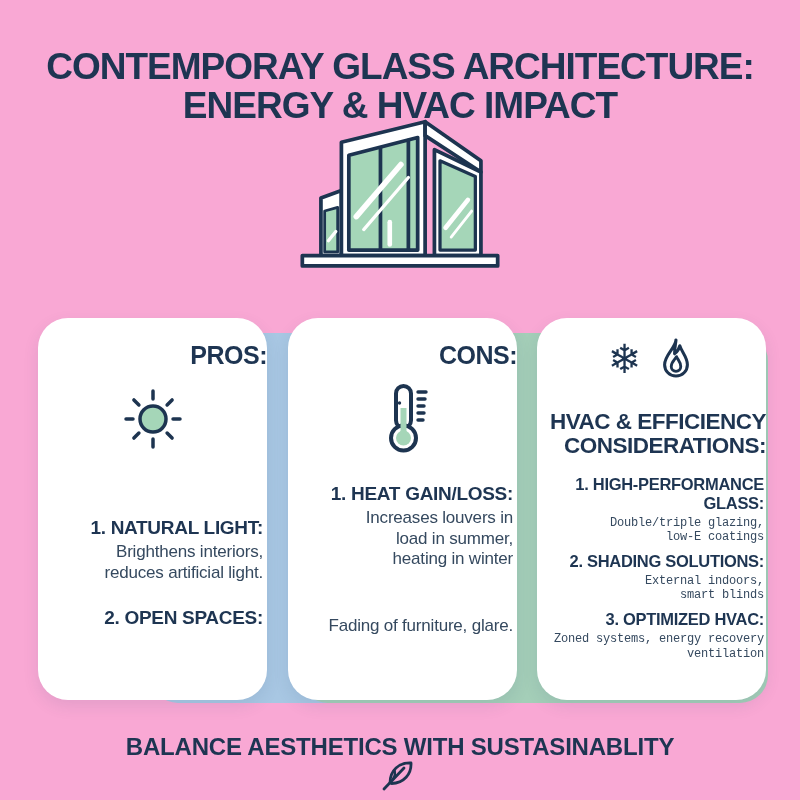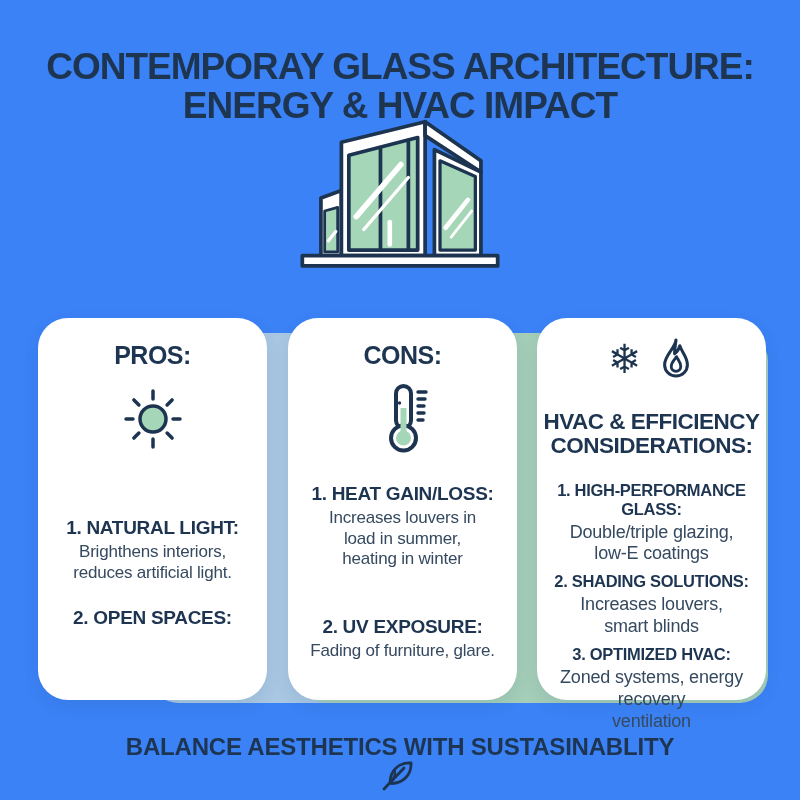--- a/index.html
+++ b/index.html
@@ -1,19 +1,19 @@
 <!DOCTYPE html>
 <html><head>
 <meta charset="utf-8">
 <style>
   html,body{margin:0;padding:0;}
   .poster{
     position:relative;
     width:800px;height:800px;
-    background:#3b82f6;
+    background:#f9a8d4;
     overflow:hidden;
     font-family:"Liberation Sans", sans-serif;
     color:#1d3450;
   }
   .title{
     position:absolute;top:22px;left:0;width:800px;
     text-align:center;
     font-size:37px;font-weight:bold;line-height:39px;
     letter-spacing:-1px;
     color:#1e3552;
@@ -24,53 +24,53 @@
   }
   
   .panel{position:absolute;top:333px;height:370px;border-radius:28px;z-index:1;}
   .panel-blue{left:150px;width:350px;background:#a8c7e3;}
   .panel-green{left:300px;width:468px;background:#a4ceb8;}
   
   .card{
     position:absolute;top:318px;width:229px;height:382px;
     background:#ffffff;border-radius:30px;z-index:2;
     box-shadow:0 6px 16px rgba(40,70,110,0.10);
-    text-align:center;
+    text-align:right;
   }
   .card1{left:38px;} .card2{left:288px;} .card3{left:537px;}
   .card-heading{
     margin-top:24px;
     font-size:25px;font-weight:bold;letter-spacing:-0.5px;
     color:#1e3552;line-height:1.08;white-space:pre-line;
   }
   .card3 .card-heading{margin-top:28px;font-size:22.5px;}
   .card-icon{margin-top:20px;height:64px;display:flex;justify-content:center;align-items:center;}
   .card2 .card-icon{margin-top:12px;height:76px;}
   .icon-row{margin-top:18px;height:46px;display:flex;justify-content:center;align-items:center;gap:16px;}
   .snowflake{
     font-family:"DejaVu Sans", sans-serif;
     font-size:40px;line-height:40px;color:#1d3450;
   }
   .item{margin-top:24px;padding:0 4px;}
   .card1 .item-natural{margin-top:64px;}
   .card2 .item-heat{margin-top:26px;}
   .card2 .item-uv{margin-top:46px;}
   .card3 .item{margin-top:7px;padding:0 2px;}
-  .card3 .item-hpg{margin-top:22px;}
+  .card3 .item-hpg{margin-top:16px;}
   .item-title{
     font-size:19px;font-weight:bold;color:#1e3552;line-height:1.15;
     letter-spacing:-0.3px;
   }
   .card3 .item-title{font-size:16.5px;}
   .item-body{
     margin-top:3px;
     font-size:17px;color:#35495f;line-height:1.22;
     white-space:pre-line;letter-spacing:-0.2px;
   }
-  .card3 .item-body{font-size:18px;}
+  .card3 .item-body{font-size:12px;font-family:Liberation Mono, monospace;}
   .tagline{
     position:absolute;top:733px;left:0;width:800px;
     text-align:center;
     font-size:24px;font-weight:bold;letter-spacing:-0.2px;
     color:#1e3552;
   }
   .leaf-wrap{
     position:absolute;top:757px;left:380px;width:40px;height:36px;
   }
 </style>
@@ -161,21 +161,20 @@
         </g>
       </svg>
     </div>
     <div class="item item-heat">
       <div class="item-title">1. HEAT GAIN/LOSS:</div>
       <div class="item-body">Increases louvers in
 load in summer,
 heating in winter</div>
     </div>
     <div class="item item-uv">
-      <div class="item-title">2. UV EXPOSURE:</div>
       <div class="item-body">Fading of furniture, glare.</div>
     </div>
   </div>
 
   <div class="card card3">
     <div class="icon-row">
       <span class="snowflake">❄</span>
       <svg width="38" height="46" viewBox="0 0 40 48">
         <path d="M20 4 C19 13 8 20 8 30 A12 12 0 0 0 32 30 C32 22 26 17 24 10 C23 14.5 21.5 16.5 18.5 18.5 C18.5 12.5 19.5 9 20 4 Z" fill="none" stroke="#1d3450" stroke-width="3.2" stroke-linejoin="round"></path>
         <path d="M15 32 C15 27 19 24.5 20.5 21.5 C22 25 25 27 25 32 A5 5 0 0 1 15 32 Z" fill="none" stroke="#1d3450" stroke-width="3" stroke-linejoin="round"></path>
@@ -183,21 +182,21 @@
     </div>
     <div class="card-heading">HVAC &amp; EFFICIENCY
 CONSIDERATIONS:</div>
     <div class="item item-hpg">
       <div class="item-title">1. HIGH-PERFORMANCE GLASS:</div>
       <div class="item-body">Double/triple glazing,
 low-E coatings</div>
     </div>
     <div class="item">
       <div class="item-title">2. SHADING SOLUTIONS:</div>
-      <div class="item-body">Increases louvers,
+      <div class="item-body">External indoors,
 smart blinds</div>
     </div>
     <div class="item">
       <div class="item-title">3. OPTIMIZED HVAC:</div>
       <div class="item-body">Zoned systems, energy recovery
 ventilation</div>
     </div>
   </div>
 
   <div class="tagline">BALANCE AESTHETICS WITH SUSTASINABLITY</div>

